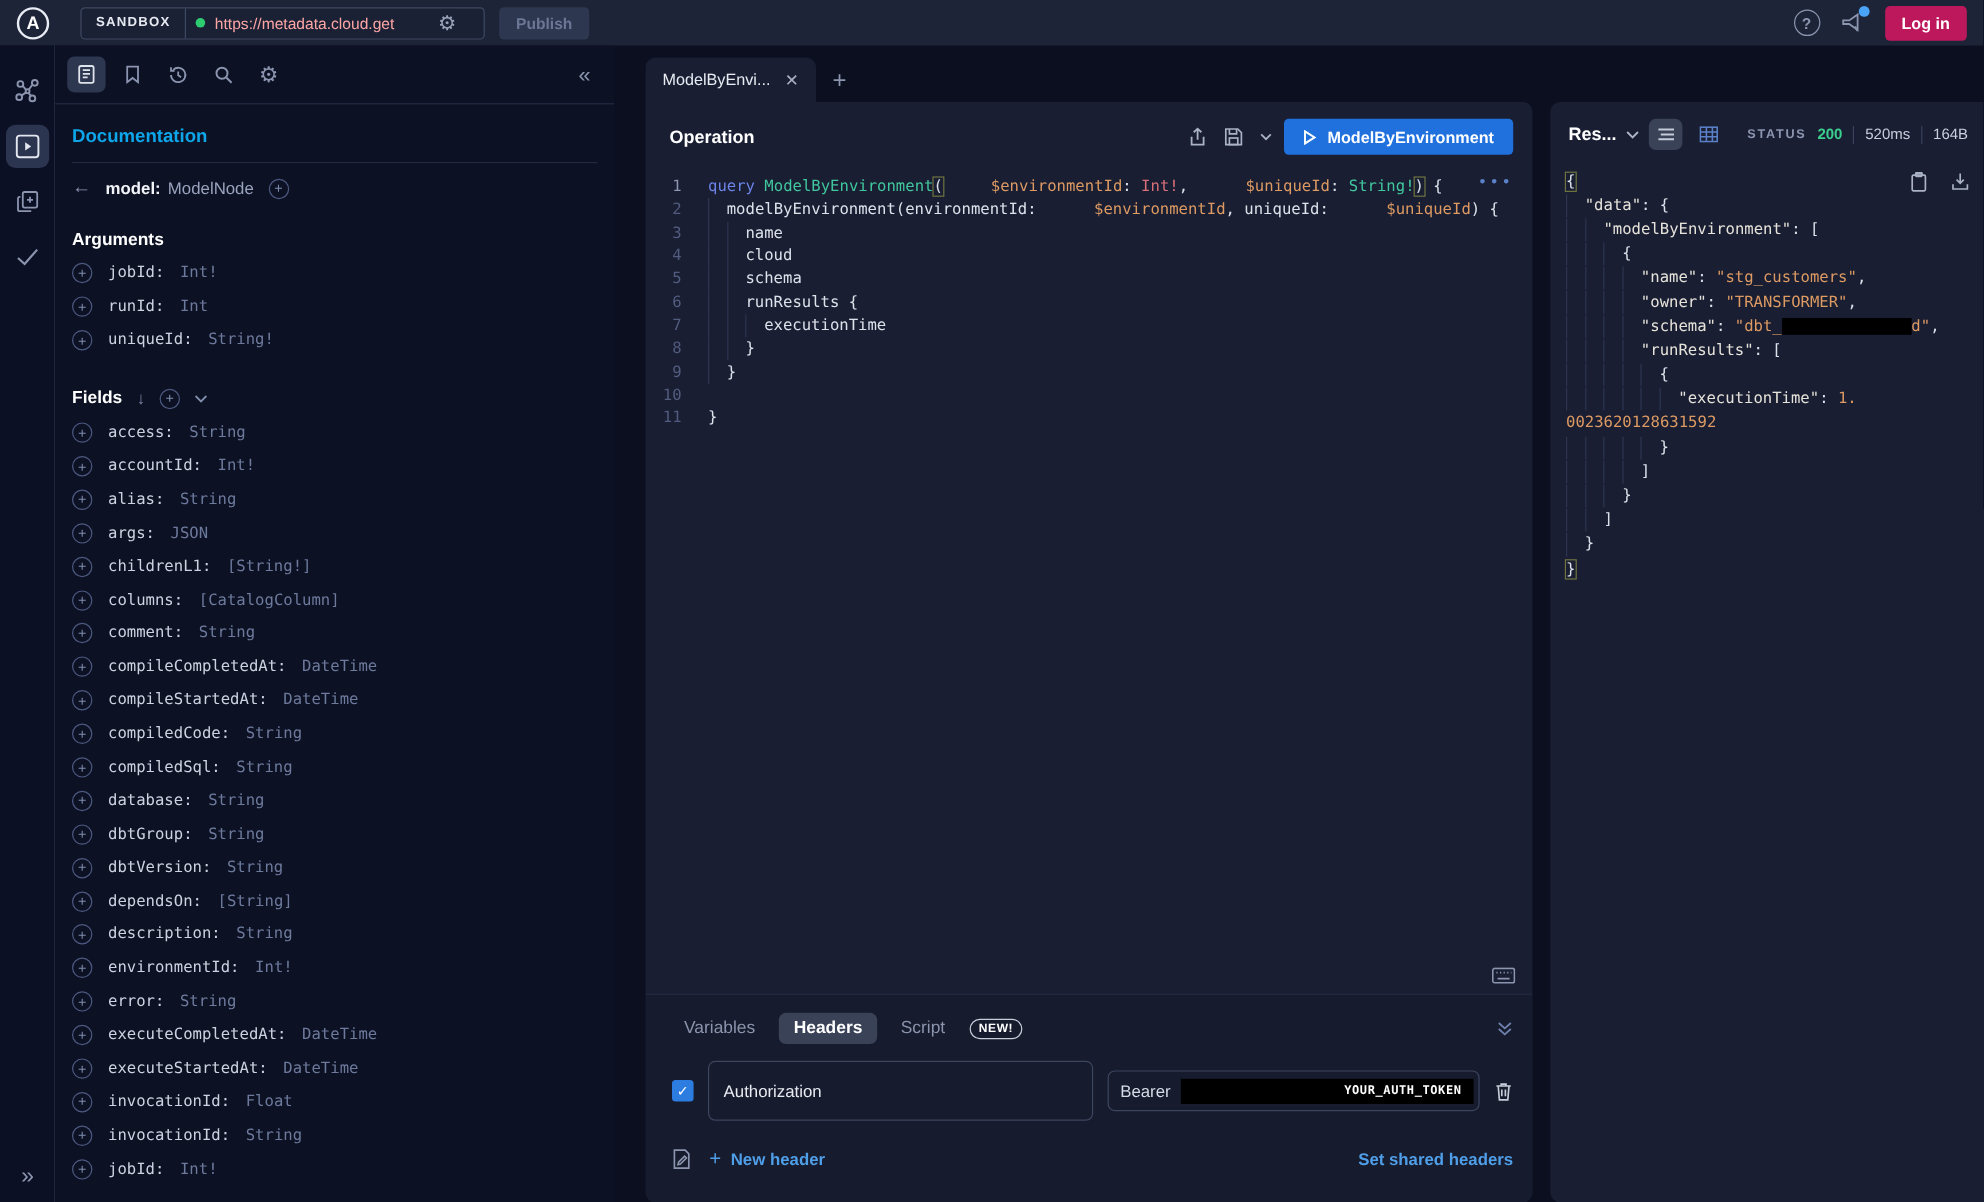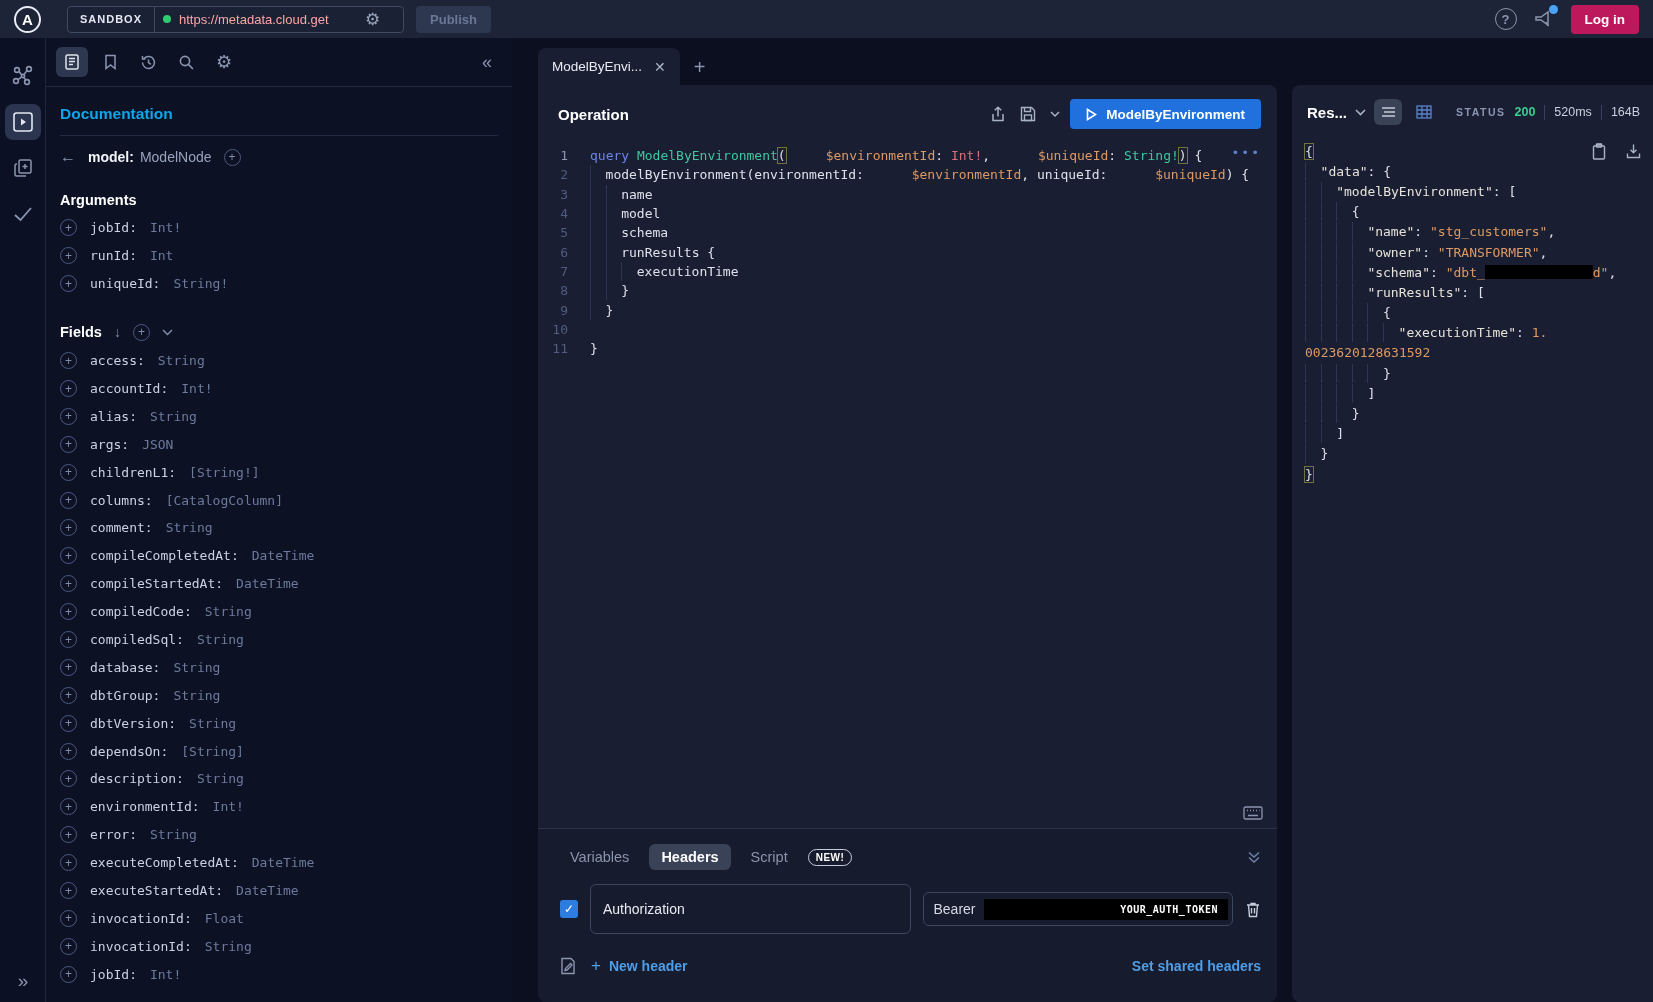--- a/index.html
+++ b/index.html
@@ -423,21 +423,21 @@
       <div class="code-line">
         <span class="ln">2</span>
         <span class="cc"><span class="guide"></span><span class="tok-p">modelByEnvironment(environmentId: </span><span class="tok-v">$environmentId</span><span class="tok-p">, uniqueId: </span><span class="tok-v">$uniqueId</span><span class="tok-p">) {</span></span>
       </div>
       <div class="code-line">
         <span class="ln">3</span>
         <span class="cc"><span class="guide"></span><span class="guide"></span><span class="tok-p">name</span></span>
       </div>
       <div class="code-line">
         <span class="ln">4</span>
-        <span class="cc"><span class="guide"></span><span class="guide"></span><span class="tok-p">model</span></span>
+        <span class="cc"><span class="guide"></span><span class="guide"></span><span class="tok-p">cloud</span></span>
       </div>
       <div class="code-line">
         <span class="ln">5</span>
         <span class="cc"><span class="guide"></span><span class="guide"></span><span class="tok-p">schema</span></span>
       </div>
       <div class="code-line">
         <span class="ln">6</span>
         <span class="cc"><span class="guide"></span><span class="guide"></span><span class="tok-p">runResults {</span></span>
       </div>
       <div class="code-line">

